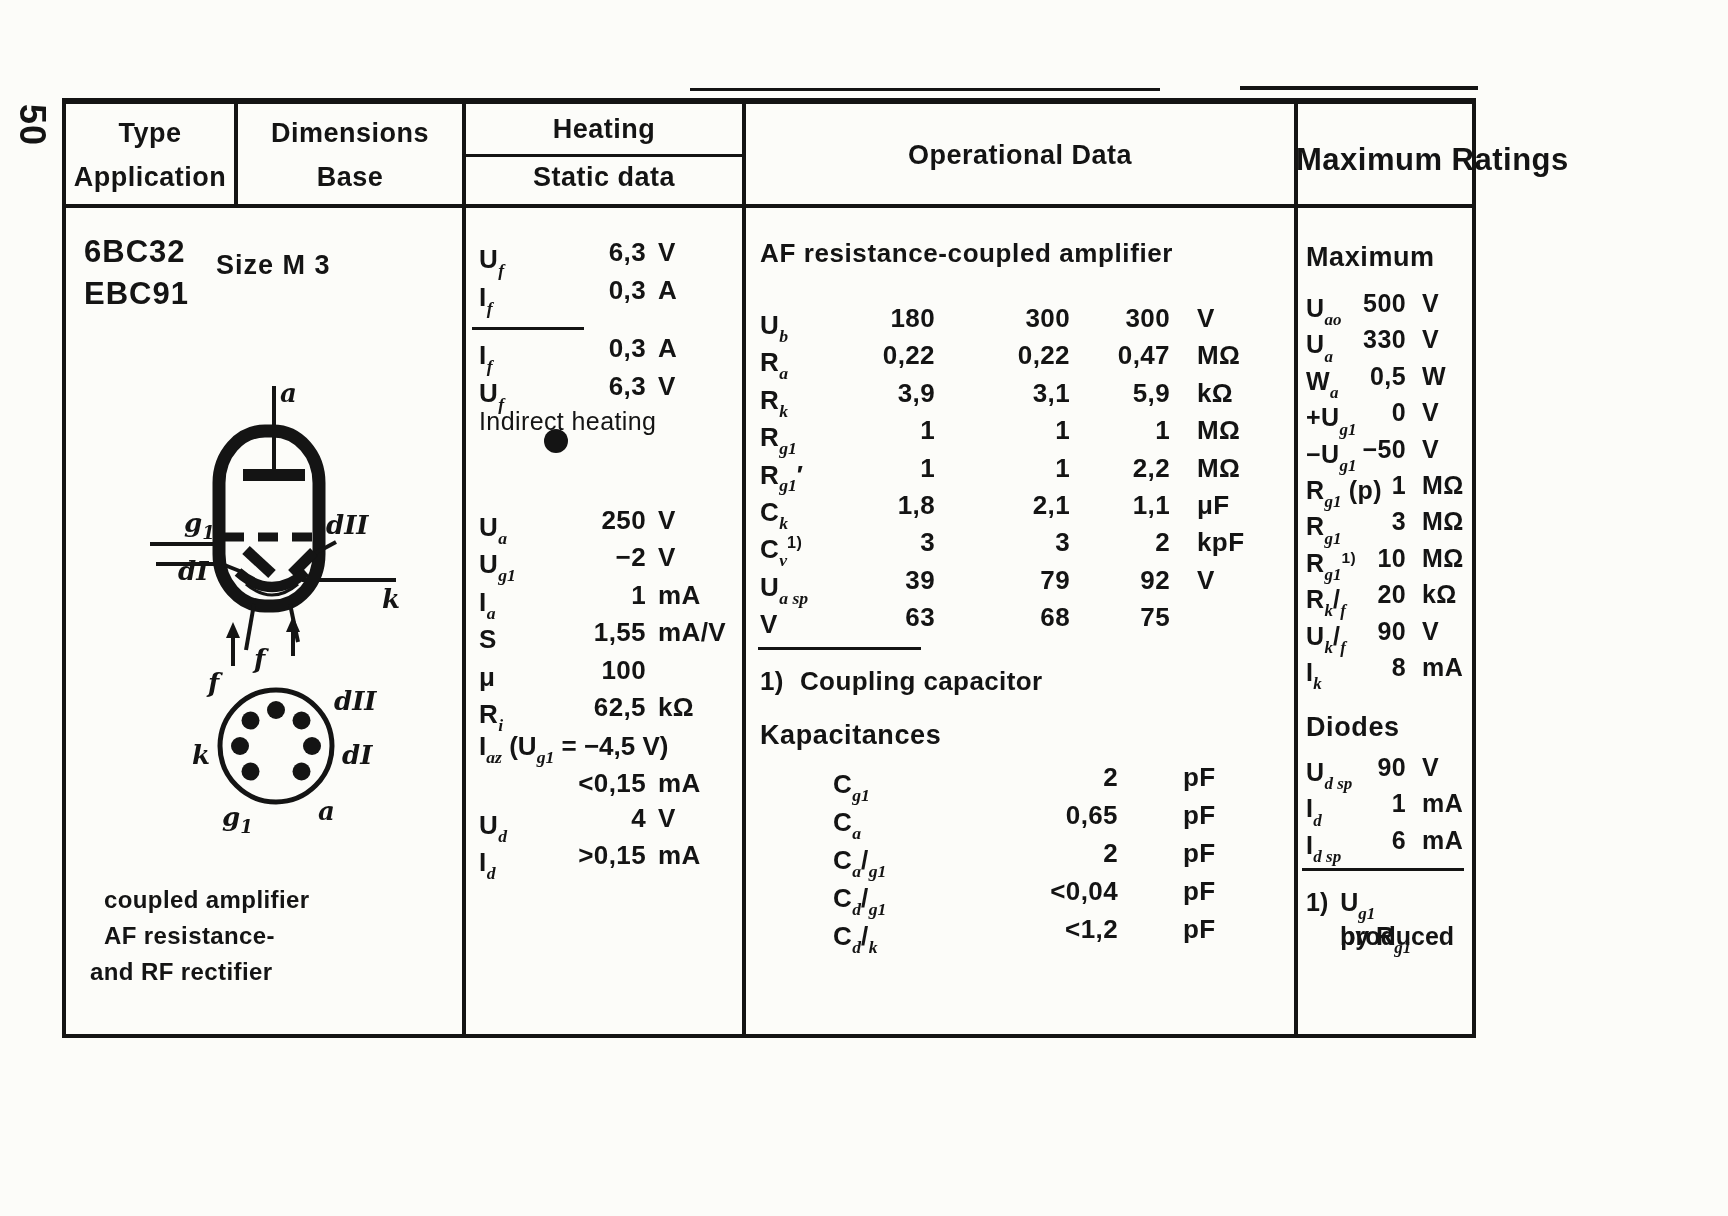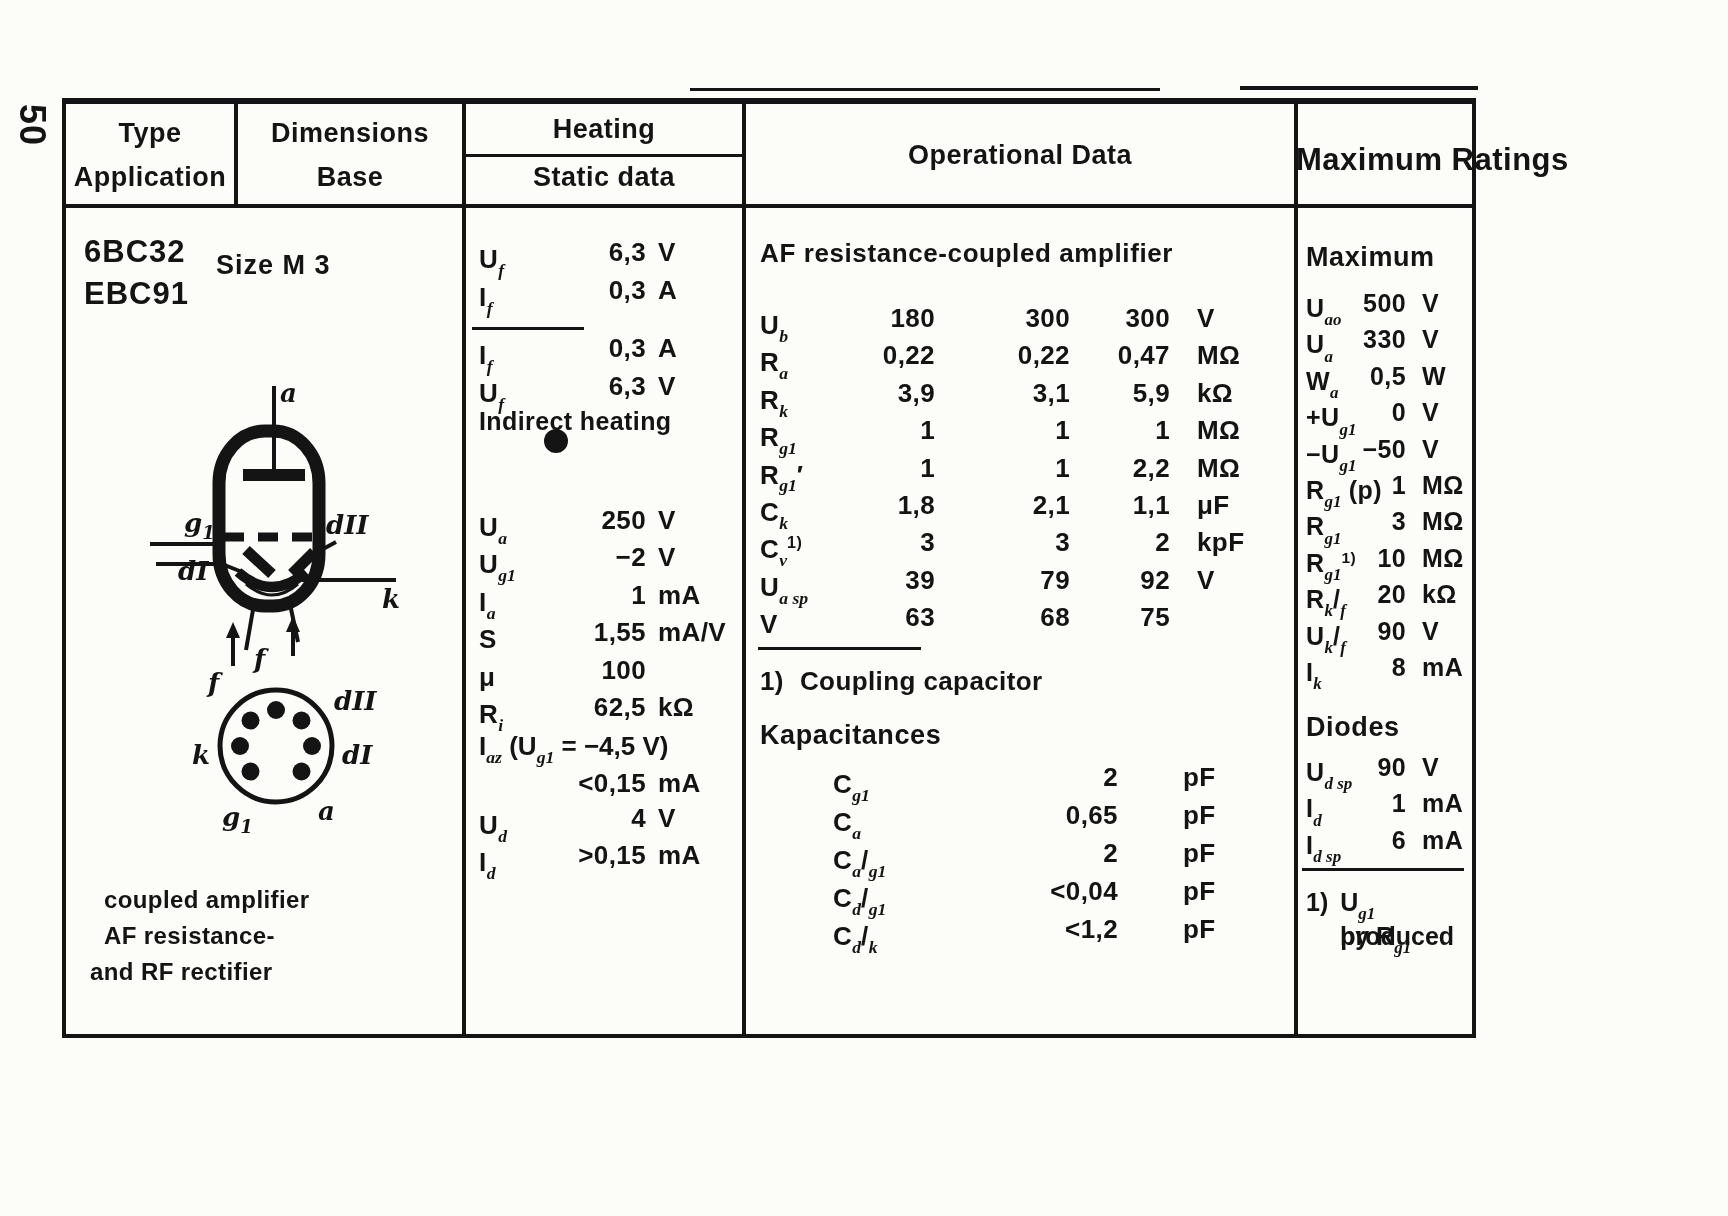--- a/index.html
+++ b/index.html
@@ -32,21 +32,21 @@
   .caps .unit{padding-left:65px;}
   .mr{width:176px;}
   .mr .row{position:relative;height:36.4px;font-size:25px;}
   .mr .lbl{position:absolute;left:0;top:0;}
   .mr .val{position:absolute;left:0;top:0;width:100px;}
   .mr .unit{position:absolute;left:116px;top:0;}
   .bigtxt{position:absolute;font-weight:700;}
   .t1{left:18px;top:130px;font-size:31px;letter-spacing:1px;}
   .t2{left:18px;top:172px;font-size:31px;letter-spacing:1px;}
   .size{left:150px;top:134px;font-size:27px;font-weight:700;letter-spacing:1px;margin-top:12px;}
-  .c-indirect{position:absolute;left:413px;top:303px;font-size:25px;font-weight:700;letter-spacing:.4px;}
+  .c-indirect{position:absolute;left:413px;top:303px;font-size:25px;font-weight:400;letter-spacing:.4px;}
   .dot{position:absolute;left:478px;top:325px;width:24px;height:24px;border-radius:50%;background:#141414;}
   .rule{position:absolute;background:#141414;}
   .rule1{left:406px;top:223px;width:112px;height:3px;}
   .rule2{left:692px;top:543px;width:163px;height:3px;}
   .rule3{left:1236px;top:764px;width:162px;height:3px;}
   .c-iaz{position:absolute;left:413px;top:627px;font-size:26px;font-weight:700;}
   .c-iazval{left:413px;top:664px;}
   .c-opshead{position:absolute;left:694px;top:134px;font-size:26px;font-weight:700;letter-spacing:.6px;}
   .c-fn1{position:absolute;left:694px;top:562px;font-size:26px;font-weight:600;letter-spacing:.4px;display:flex;gap:16px;}
   .c-capshead{position:absolute;left:694px;top:616px;font-size:27px;font-weight:700;letter-spacing:.6px;}

